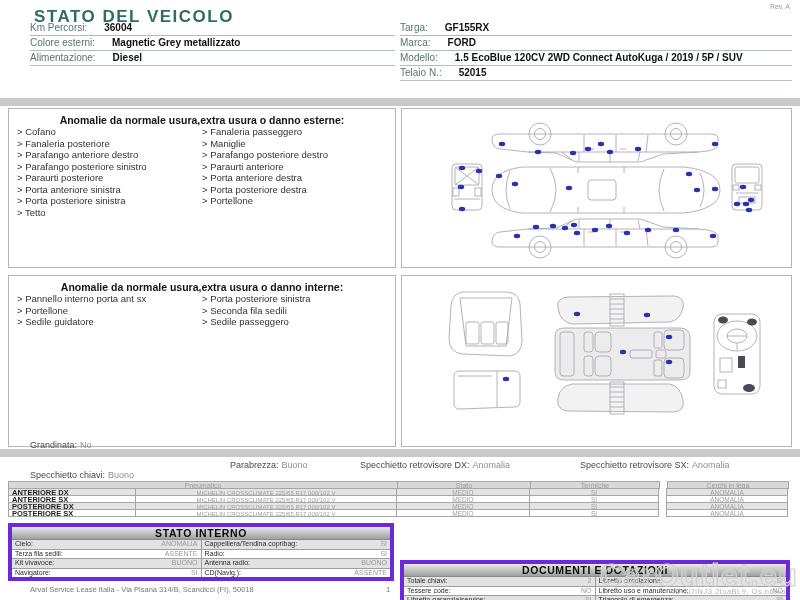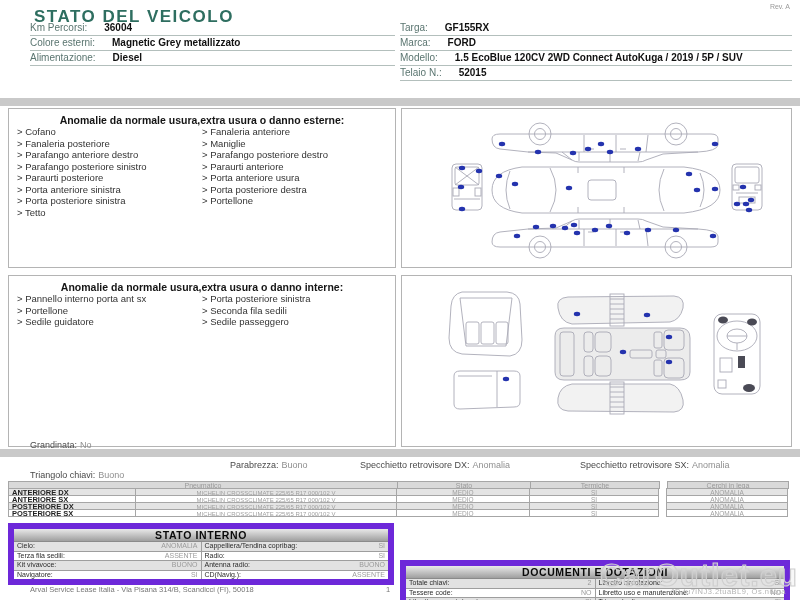--- a/index.html
+++ b/index.html
@@ -45,21 +45,21 @@
   .tgap{width:8px;}
   .th{background:#d9d9d9;color:#9a9a9a;font-size:7px;text-align:center;}
   .tpos{width:128px;font-size:7.5px;font-weight:bold;color:#222;padding-left:3px;}
   .tspec{width:262px;font-size:6px;color:#a0a0a0;text-align:center;}
   .tsta{width:134px;font-size:6.5px;color:#a0a0a0;text-align:center;}
   .tter{width:130px;font-size:6.5px;color:#a0a0a0;text-align:center;}
   .tcer{width:122px;font-size:6.5px;color:#a0a0a0;text-align:center;}
   .r-odd .tc{background:#e4e4e4;}
   .r-even .tc{background:#ffffff;}
   
-  .btable{position:absolute;top:523px;border:6px solid #6d28d9;box-sizing:border-box;background:#fff;}
+  .btable{position:absolute;top:523px;border:4px solid #6d28d9;box-sizing:border-box;background:#fff;}
   .bt-head{height:12px;line-height:12px;text-align:center;font-weight:bold;font-size:10.5px;
            background:linear-gradient(#e9e9e9,#9f9f9f);border-bottom:1px solid #8a8a8a;
            color:#0a0a0a;letter-spacing:0.6px;}
   .brow{display:flex;height:8.5px;line-height:8.5px;border-bottom:1px solid #9e9e9e;}
   .brow:last-child{border-bottom:none;}
   .brow.alt{background:#e2e2e2;}
   .bcell{flex:1;display:flex;justify-content:space-between;padding:0 3px;border-right:1px solid #9e9e9e;
          font-size:7px;overflow:hidden;white-space:nowrap;}
   .bcell:last-child{border-right:none;}
   .bcell .bl{color:#2a2a2a;}
@@ -100,25 +100,25 @@
       <div class="anom-item">Cofano</div>
       <div class="anom-item">Fanaleria posteriore</div>
       <div class="anom-item">Parafango anteriore destro</div>
       <div class="anom-item">Parafango posteriore sinistro</div>
       <div class="anom-item">Paraurti posteriore</div>
       <div class="anom-item">Porta anteriore sinistra</div>
       <div class="anom-item">Porta posteriore sinistra</div>
       <div class="anom-item">Tetto</div>
     </div>
     <div class="anom-col">
-      <div class="anom-item">Fanaleria anteriore</div>
+      <div class="anom-item">Fanaleria passeggero</div>
       <div class="anom-item">Maniglie</div>
       <div class="anom-item">Parafango posteriore destro</div>
       <div class="anom-item">Paraurti anteriore</div>
-      <div class="anom-item">Porta anteriore usura</div>
+      <div class="anom-item">Porta anteriore destra</div>
       <div class="anom-item">Porta posteriore destra</div>
       <div class="anom-item">Portellone</div>
     </div>
   </div>
 </div>
 
 <div class="panel" style="left:401px;top:108px;width:391px;height:160px;">
   <svg id="ext-svg" width="389" height="158" viewBox="0 0 389 158">
     <defs>
       <g id="sideview">
@@ -279,21 +279,21 @@
       </g>
   </svg>
 </div>
 
 <div class="band" style="top:449px;"></div>
 
 <div class="sum" style="left:30px;top:440px;"><span class="lb">Grandinata:</span><span class="vl">No</span></div>
 <div class="sum" style="left:230px;top:460px;"><span class="lb">Parabrezza:</span><span class="vl">Buono</span></div>
 <div class="sum" style="left:360px;top:460px;"><span class="lb">Specchietto retrovisore DX:</span><span class="vl">Anomalia</span></div>
 <div class="sum" style="left:580px;top:460px;"><span class="lb">Specchietto retrovisore SX:</span><span class="vl">Anomalia</span></div>
-<div class="sum" style="left:30px;top:470px;"><span class="lb">Triangolo chiavi:</span><span class="vl">Buono</span></div>
+<div class="sum" style="left:30px;top:470px;"><span class="lb">Specchietto chiavi:</span><span class="vl">Buono</span></div>
 
 <div class="tires">
   <div class="trow">
     <div class="tc th" style="width:390px">Pneumatico</div>
     <div class="tc th" style="width:134px">Stato</div>
     <div class="tc th" style="width:130px">Termiche</div>
     <div class="tgap"></div>
     <div class="tc th" style="width:122px">Cerchi in lega</div>
   </div>
   <div class="trow r-odd">

